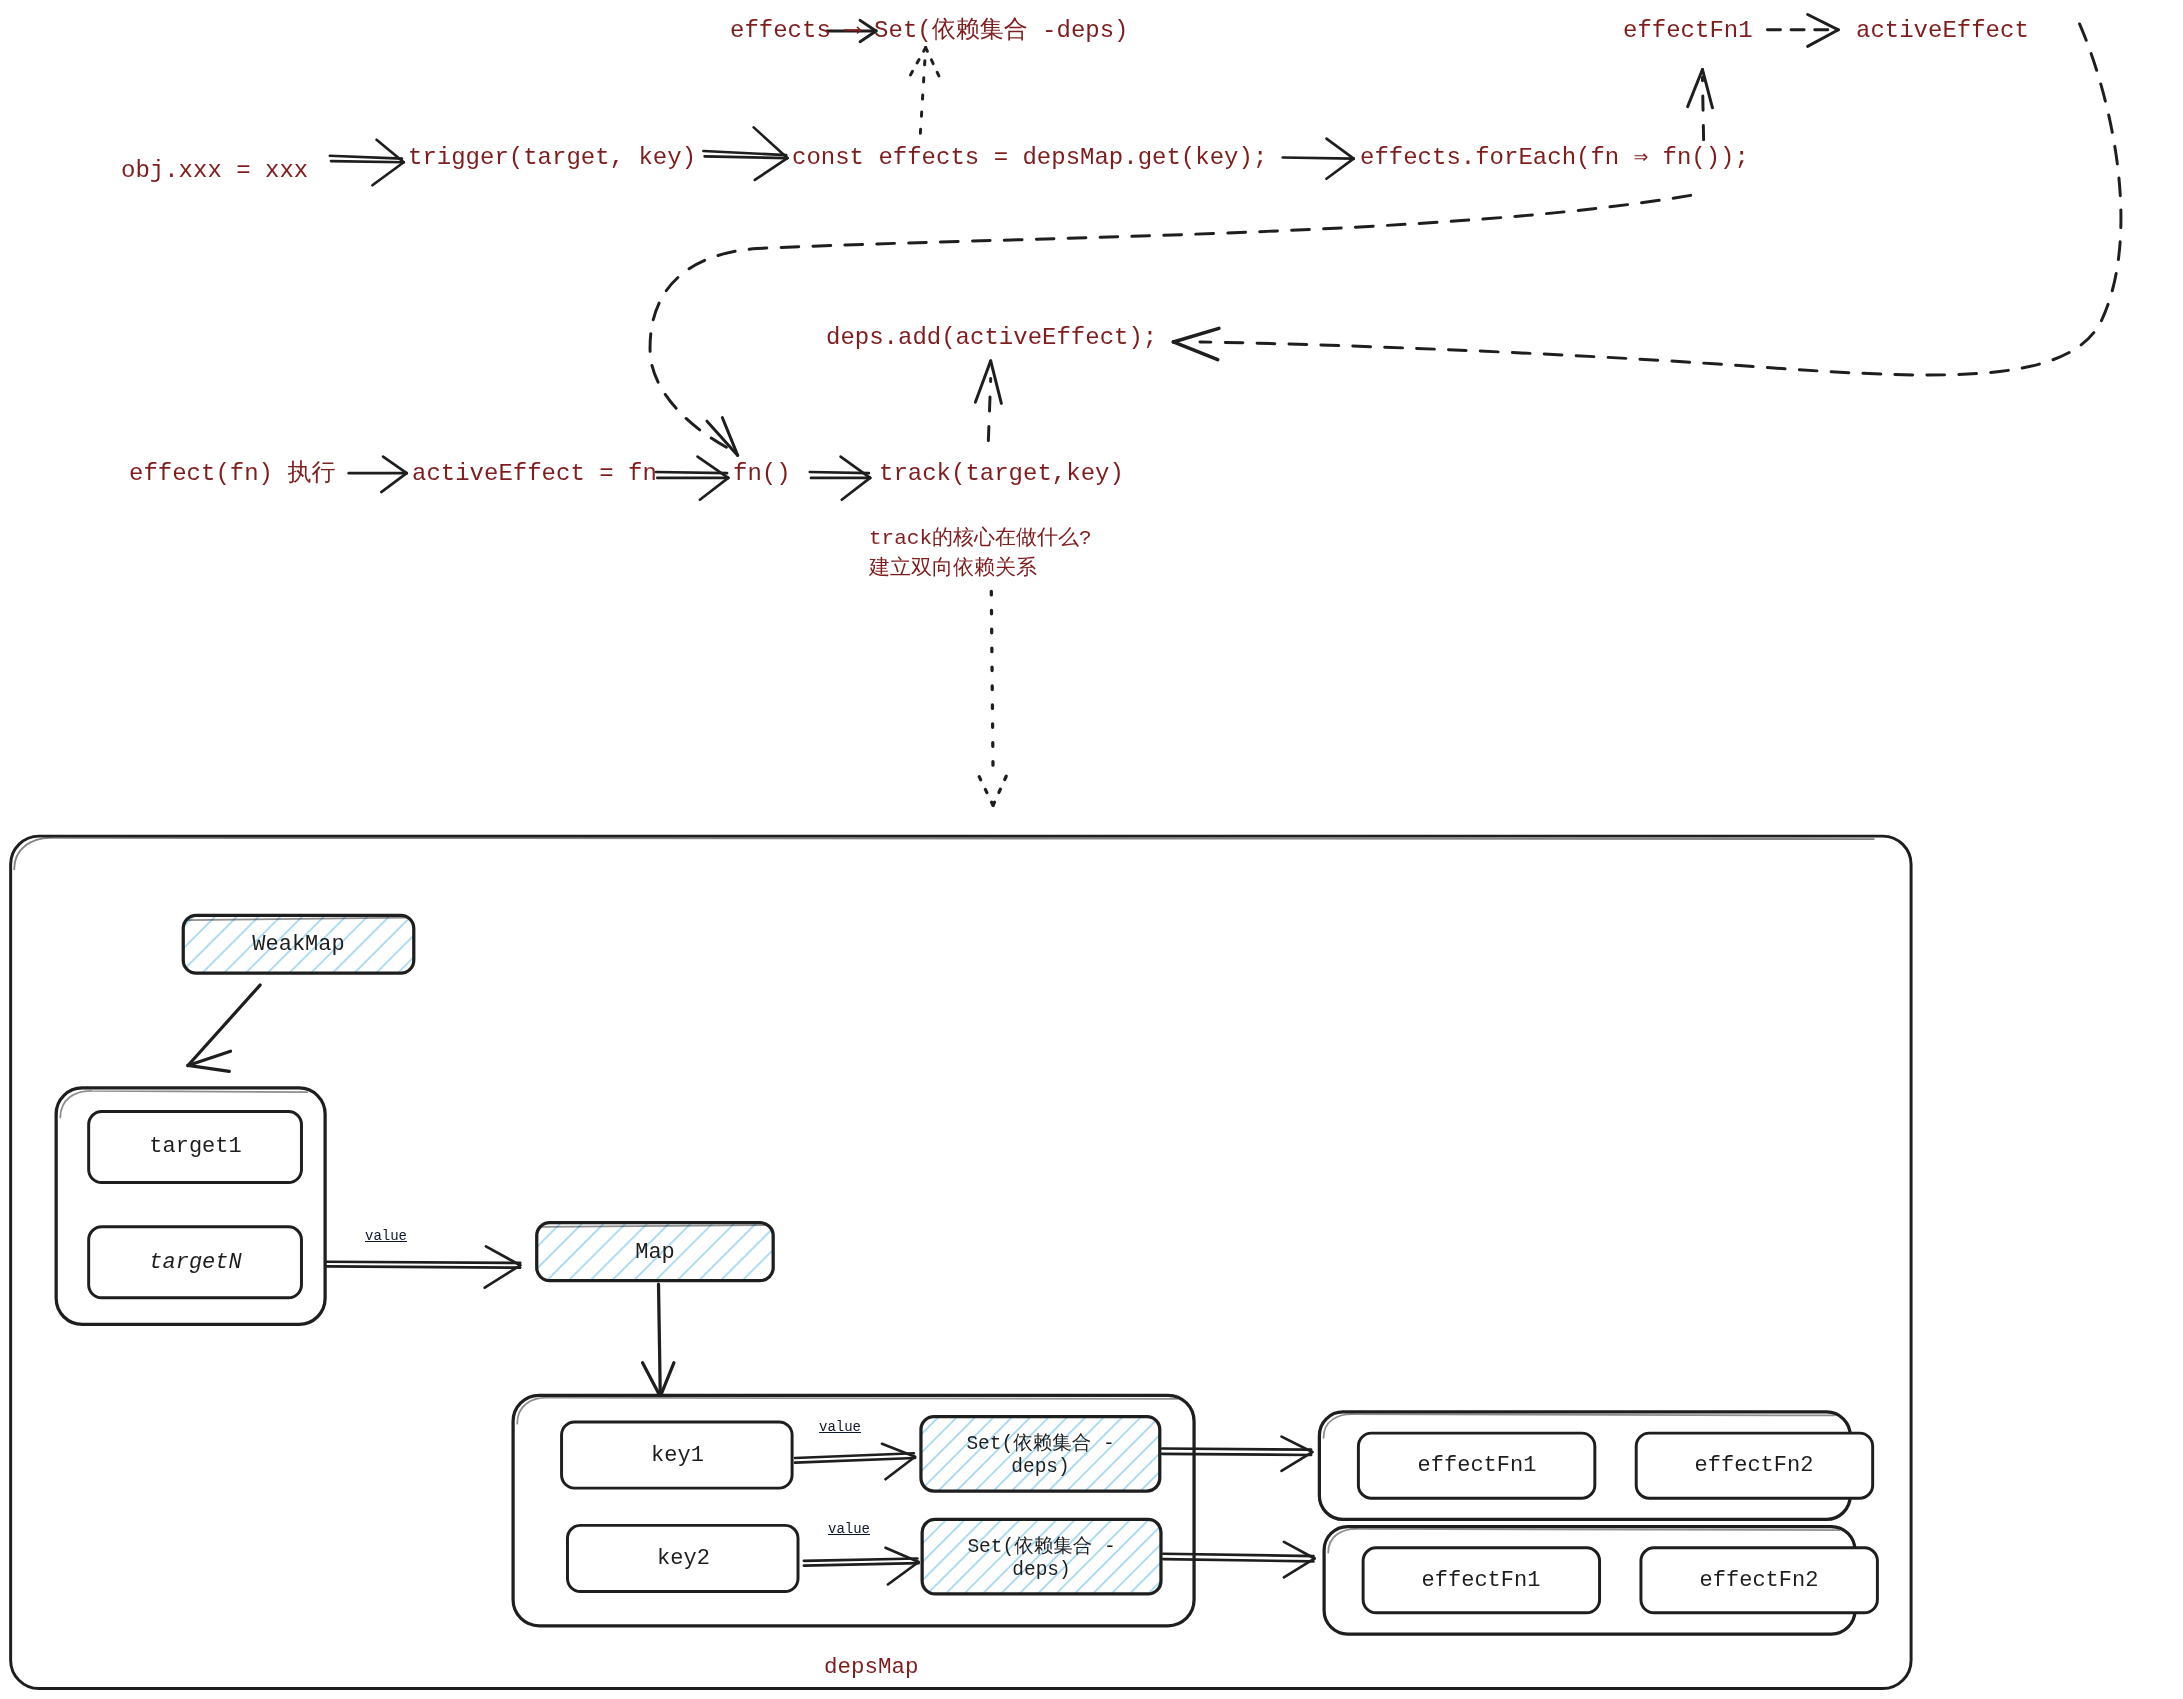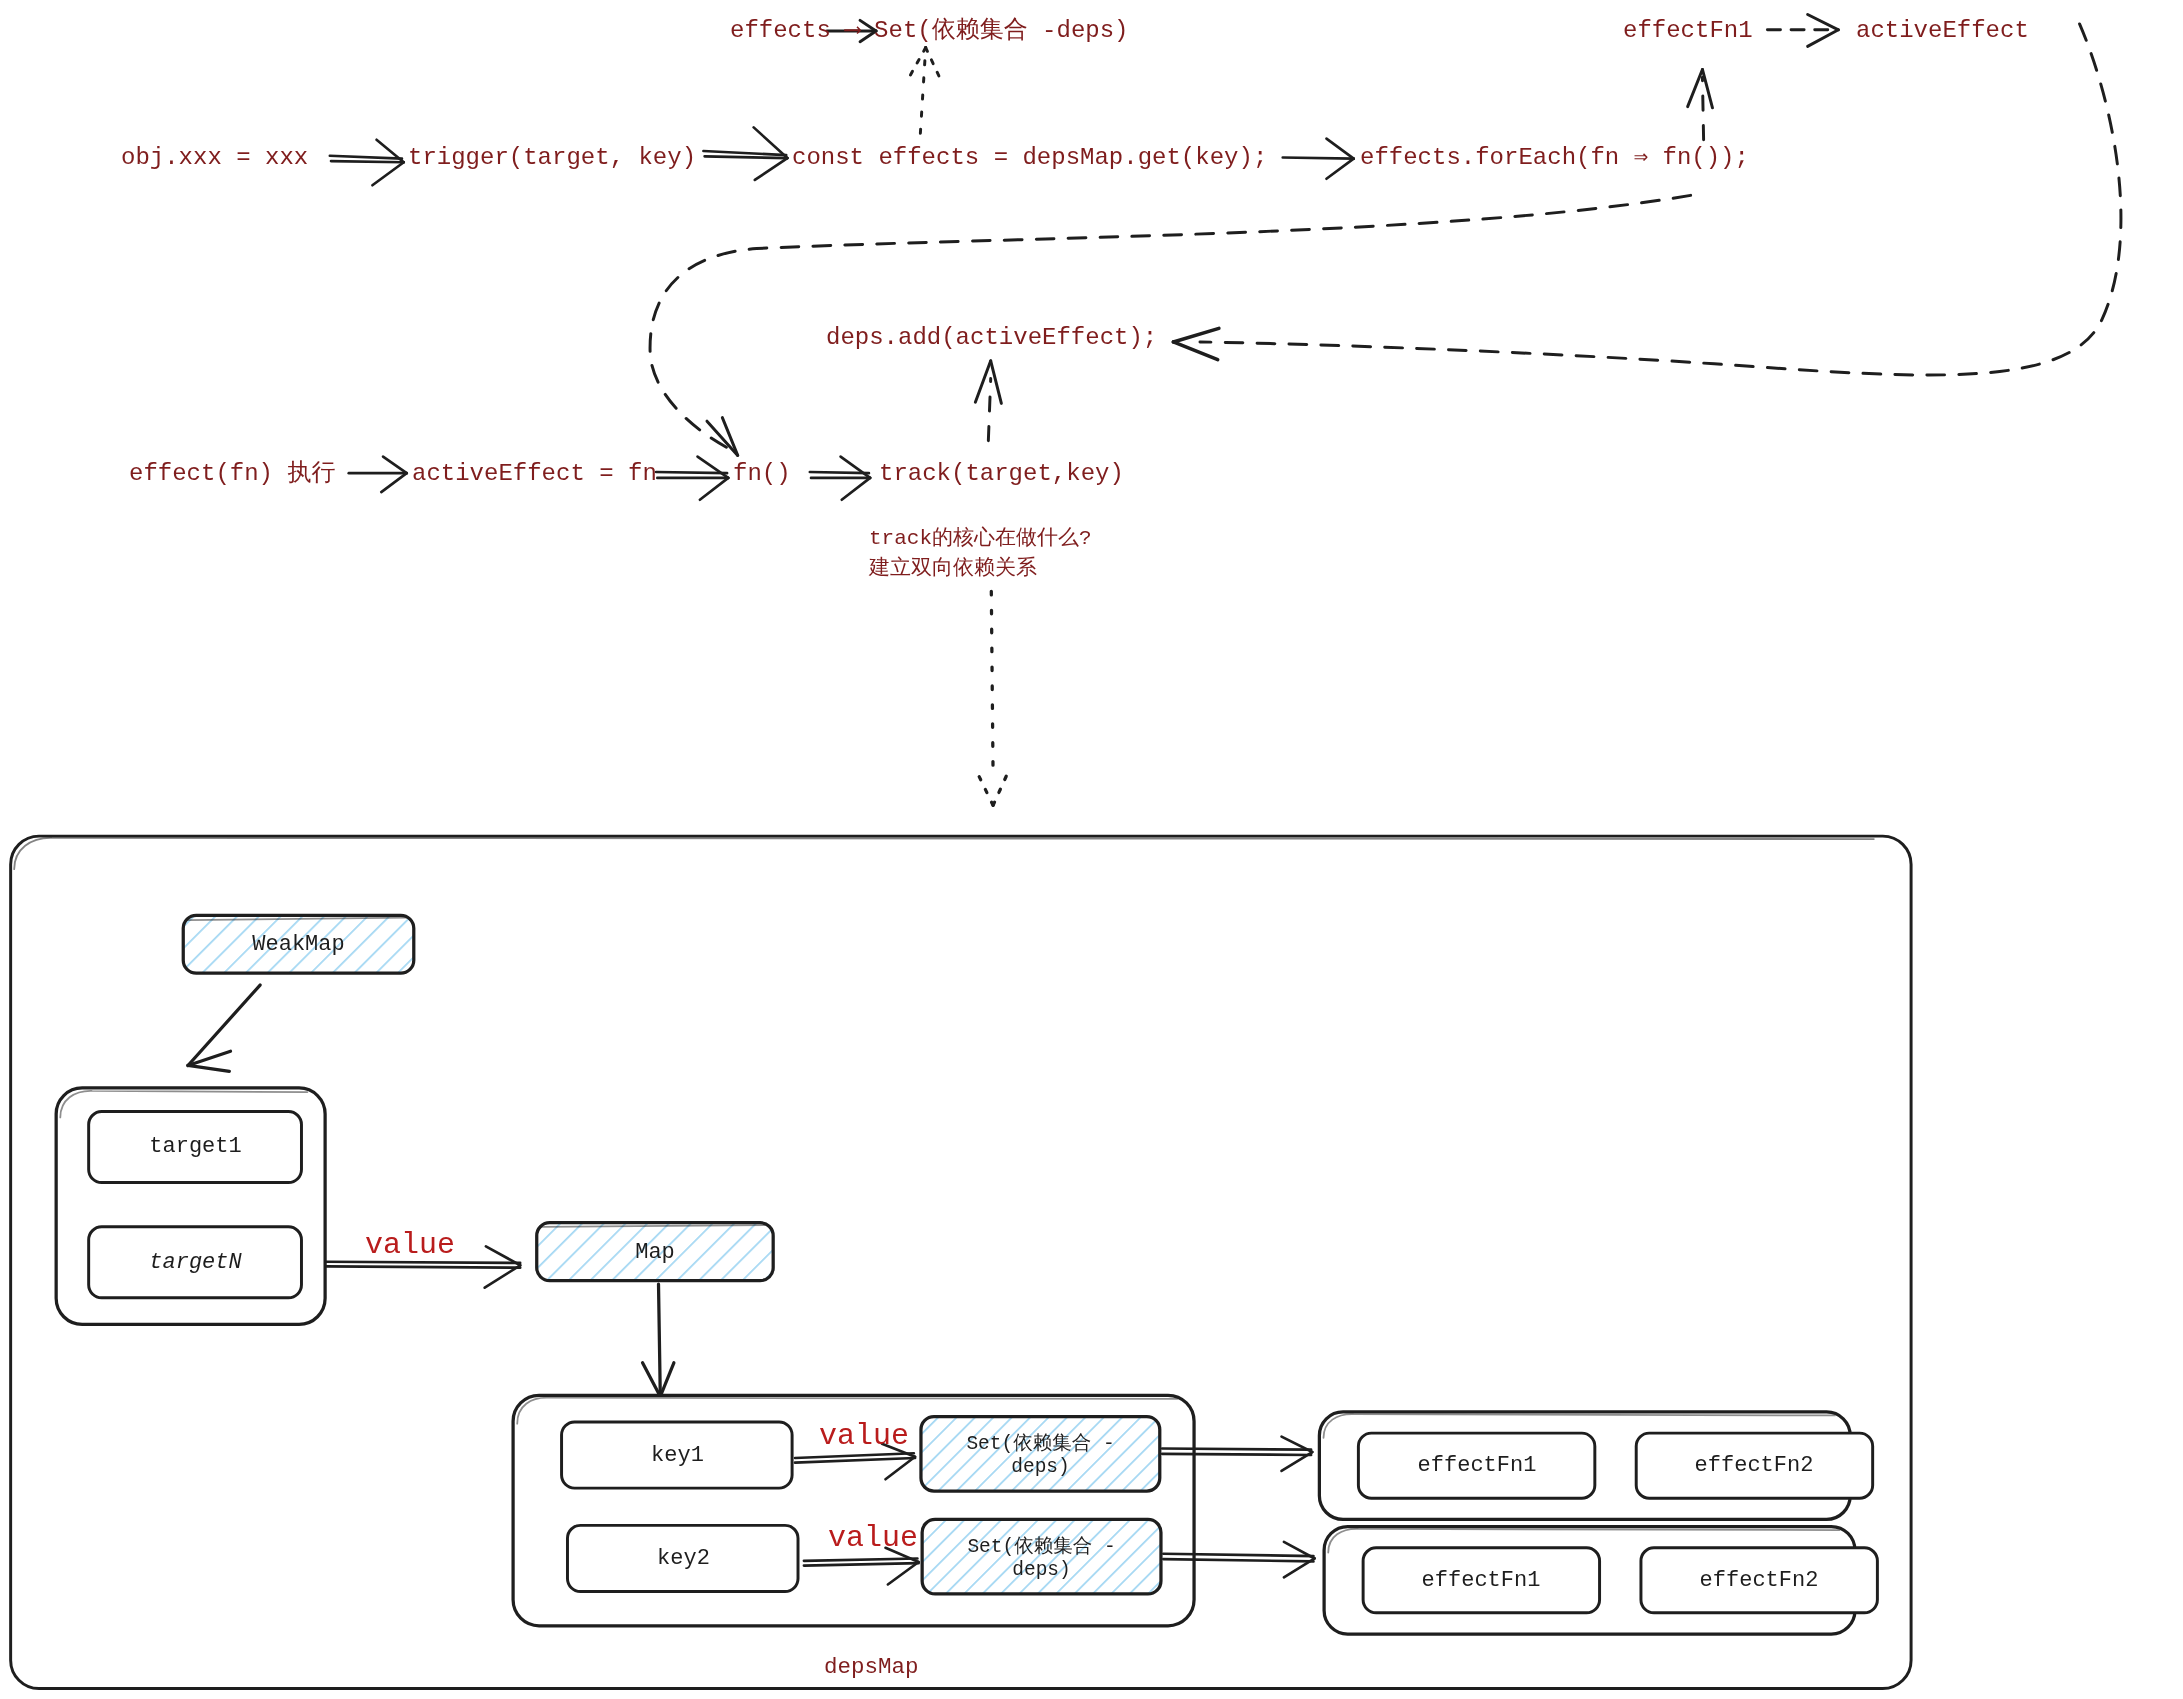--- a/index.html
+++ b/index.html
@@ -19,21 +19,21 @@
   .code-sm{font-size:22.5px;}
   .note{font-size:21px;line-height:1.35;}
   .nodetxt{
     position:absolute;display:flex;align-items:center;justify-content:center;
     text-align:center;white-space:pre-line;
     font-family:"Liberation Mono","DejaVu Sans Mono",monospace;
     font-size:22px;color:#1e1e1e;pointer-events:none;
   }
   .edgelabel{
     position:absolute;font-family:"Liberation Mono","DejaVu Sans Mono",monospace;
-    font-size:30px;color:#b91c1c;white-space:pre;
+    font-size:14px;color:#0f172a;white-space:pre;text-decoration:underline;
   }
 </style>
 </head>
 <body>
 
 <div id="stage">
 
   <svg id="art" viewBox="0 0 3693 2875">
     <defs>
       <pattern id="hatch" width="26" height="26" patternTransform="rotate(45)" patternUnits="userSpaceOnUse">
@@ -251,21 +251,21 @@
       <path d="M2247 2626 C2247 2598 2270 2585 2298 2586 L3112 2588" stroke="#1e1e1e" stroke-width="3" opacity=".5"></path>
       <rect x="2306" y="2618" width="400" height="110" rx="22" ry="22" fill="#ffffff" stroke="#1e1e1e" stroke-width="5"></rect>
       <rect x="2776" y="2618" width="400" height="110" rx="22" ry="22" fill="#ffffff" stroke="#1e1e1e" stroke-width="5"></rect>
 
       
     </g>
   </svg>
 
   <div class="lbl code" style="left:730px;top:16.6px;">effects ⟶ Set(依赖集合 -deps)</div>
 
-  <div class="lbl code" style="left:121px;top:144px;">obj.xxx = xxx</div>
+  <div class="lbl code" style="left:121px;top:157px;">obj.xxx = xxx</div>
   <div class="lbl code" style="left:408px;top:144px;">trigger(target, key)</div>
   <div class="lbl code" style="left:792px;top:144px;">const effects = depsMap.get(key);</div>
   <div class="lbl code" style="left:1360px;top:144px;">effects.forEach(fn ⇒ fn());</div>
 
   <div class="lbl code" style="left:1623px;top:16.6px;">effectFn1</div>
   <div class="lbl code" style="left:1856px;top:16.6px;">activeEffect</div>
 
   <div class="lbl code" style="left:826px;top:324px;">deps.add(activeEffect);</div>
 
   <div class="lbl code" style="left:129px;top:460px;">effect(fn) 执行</div>

